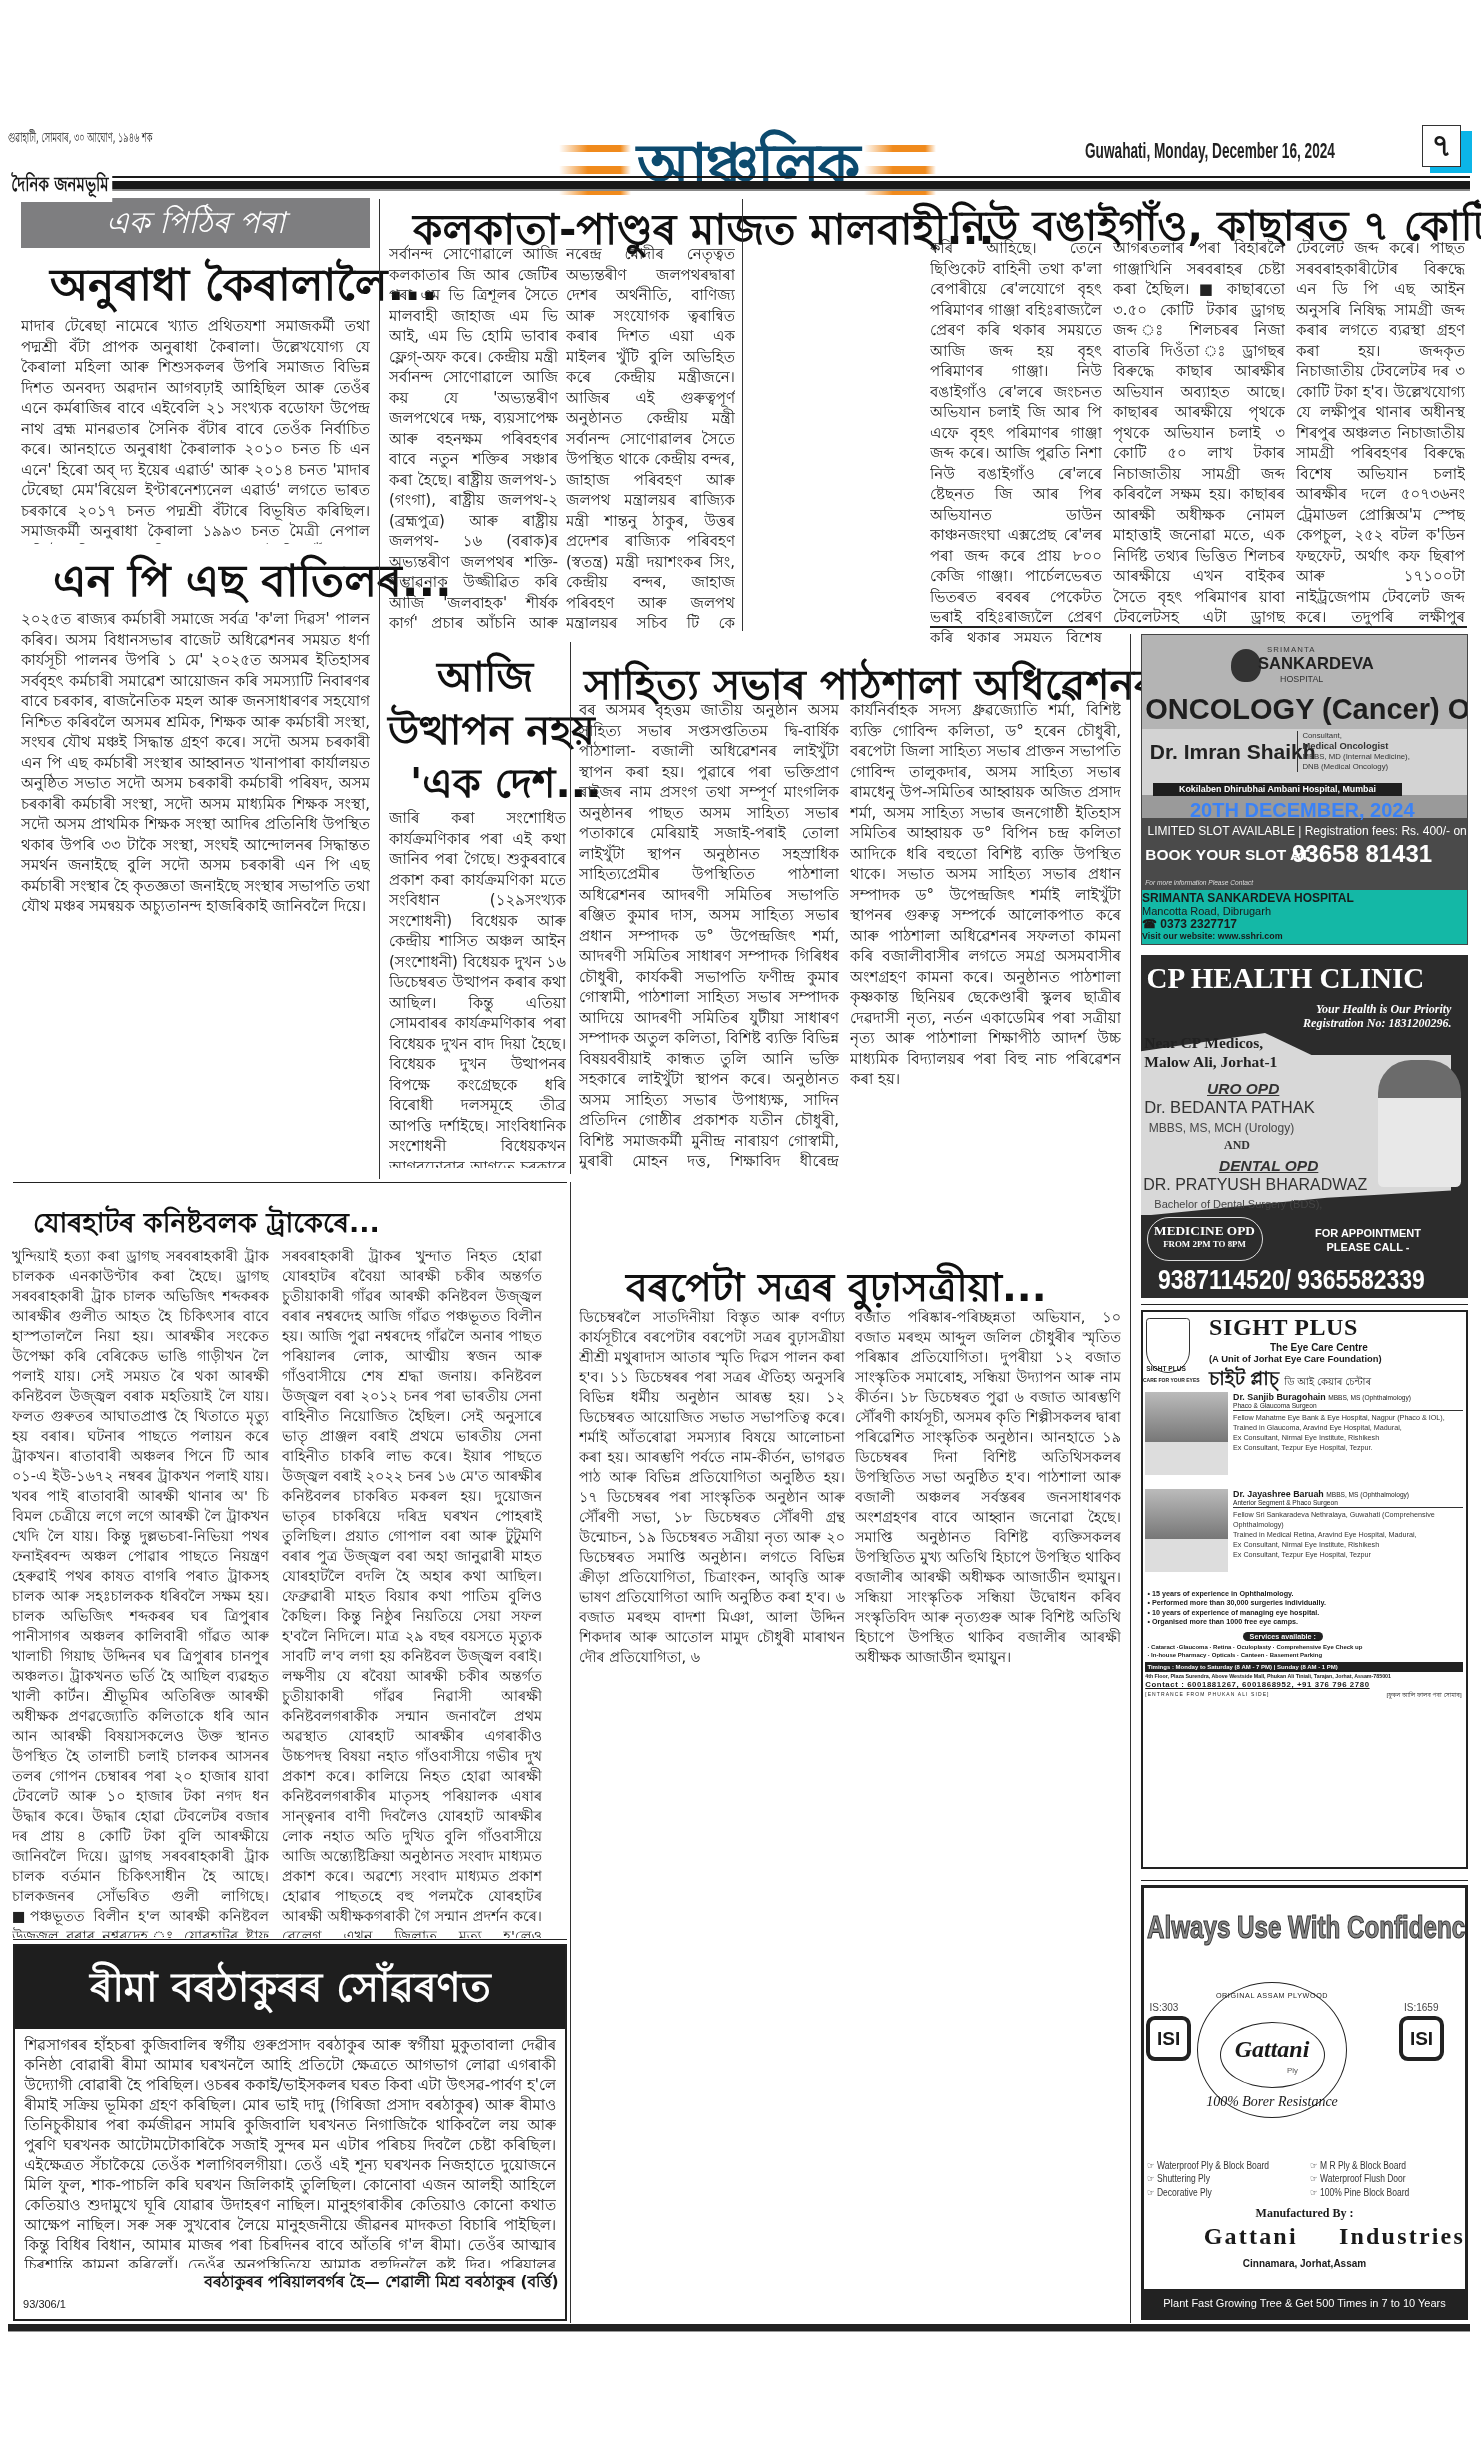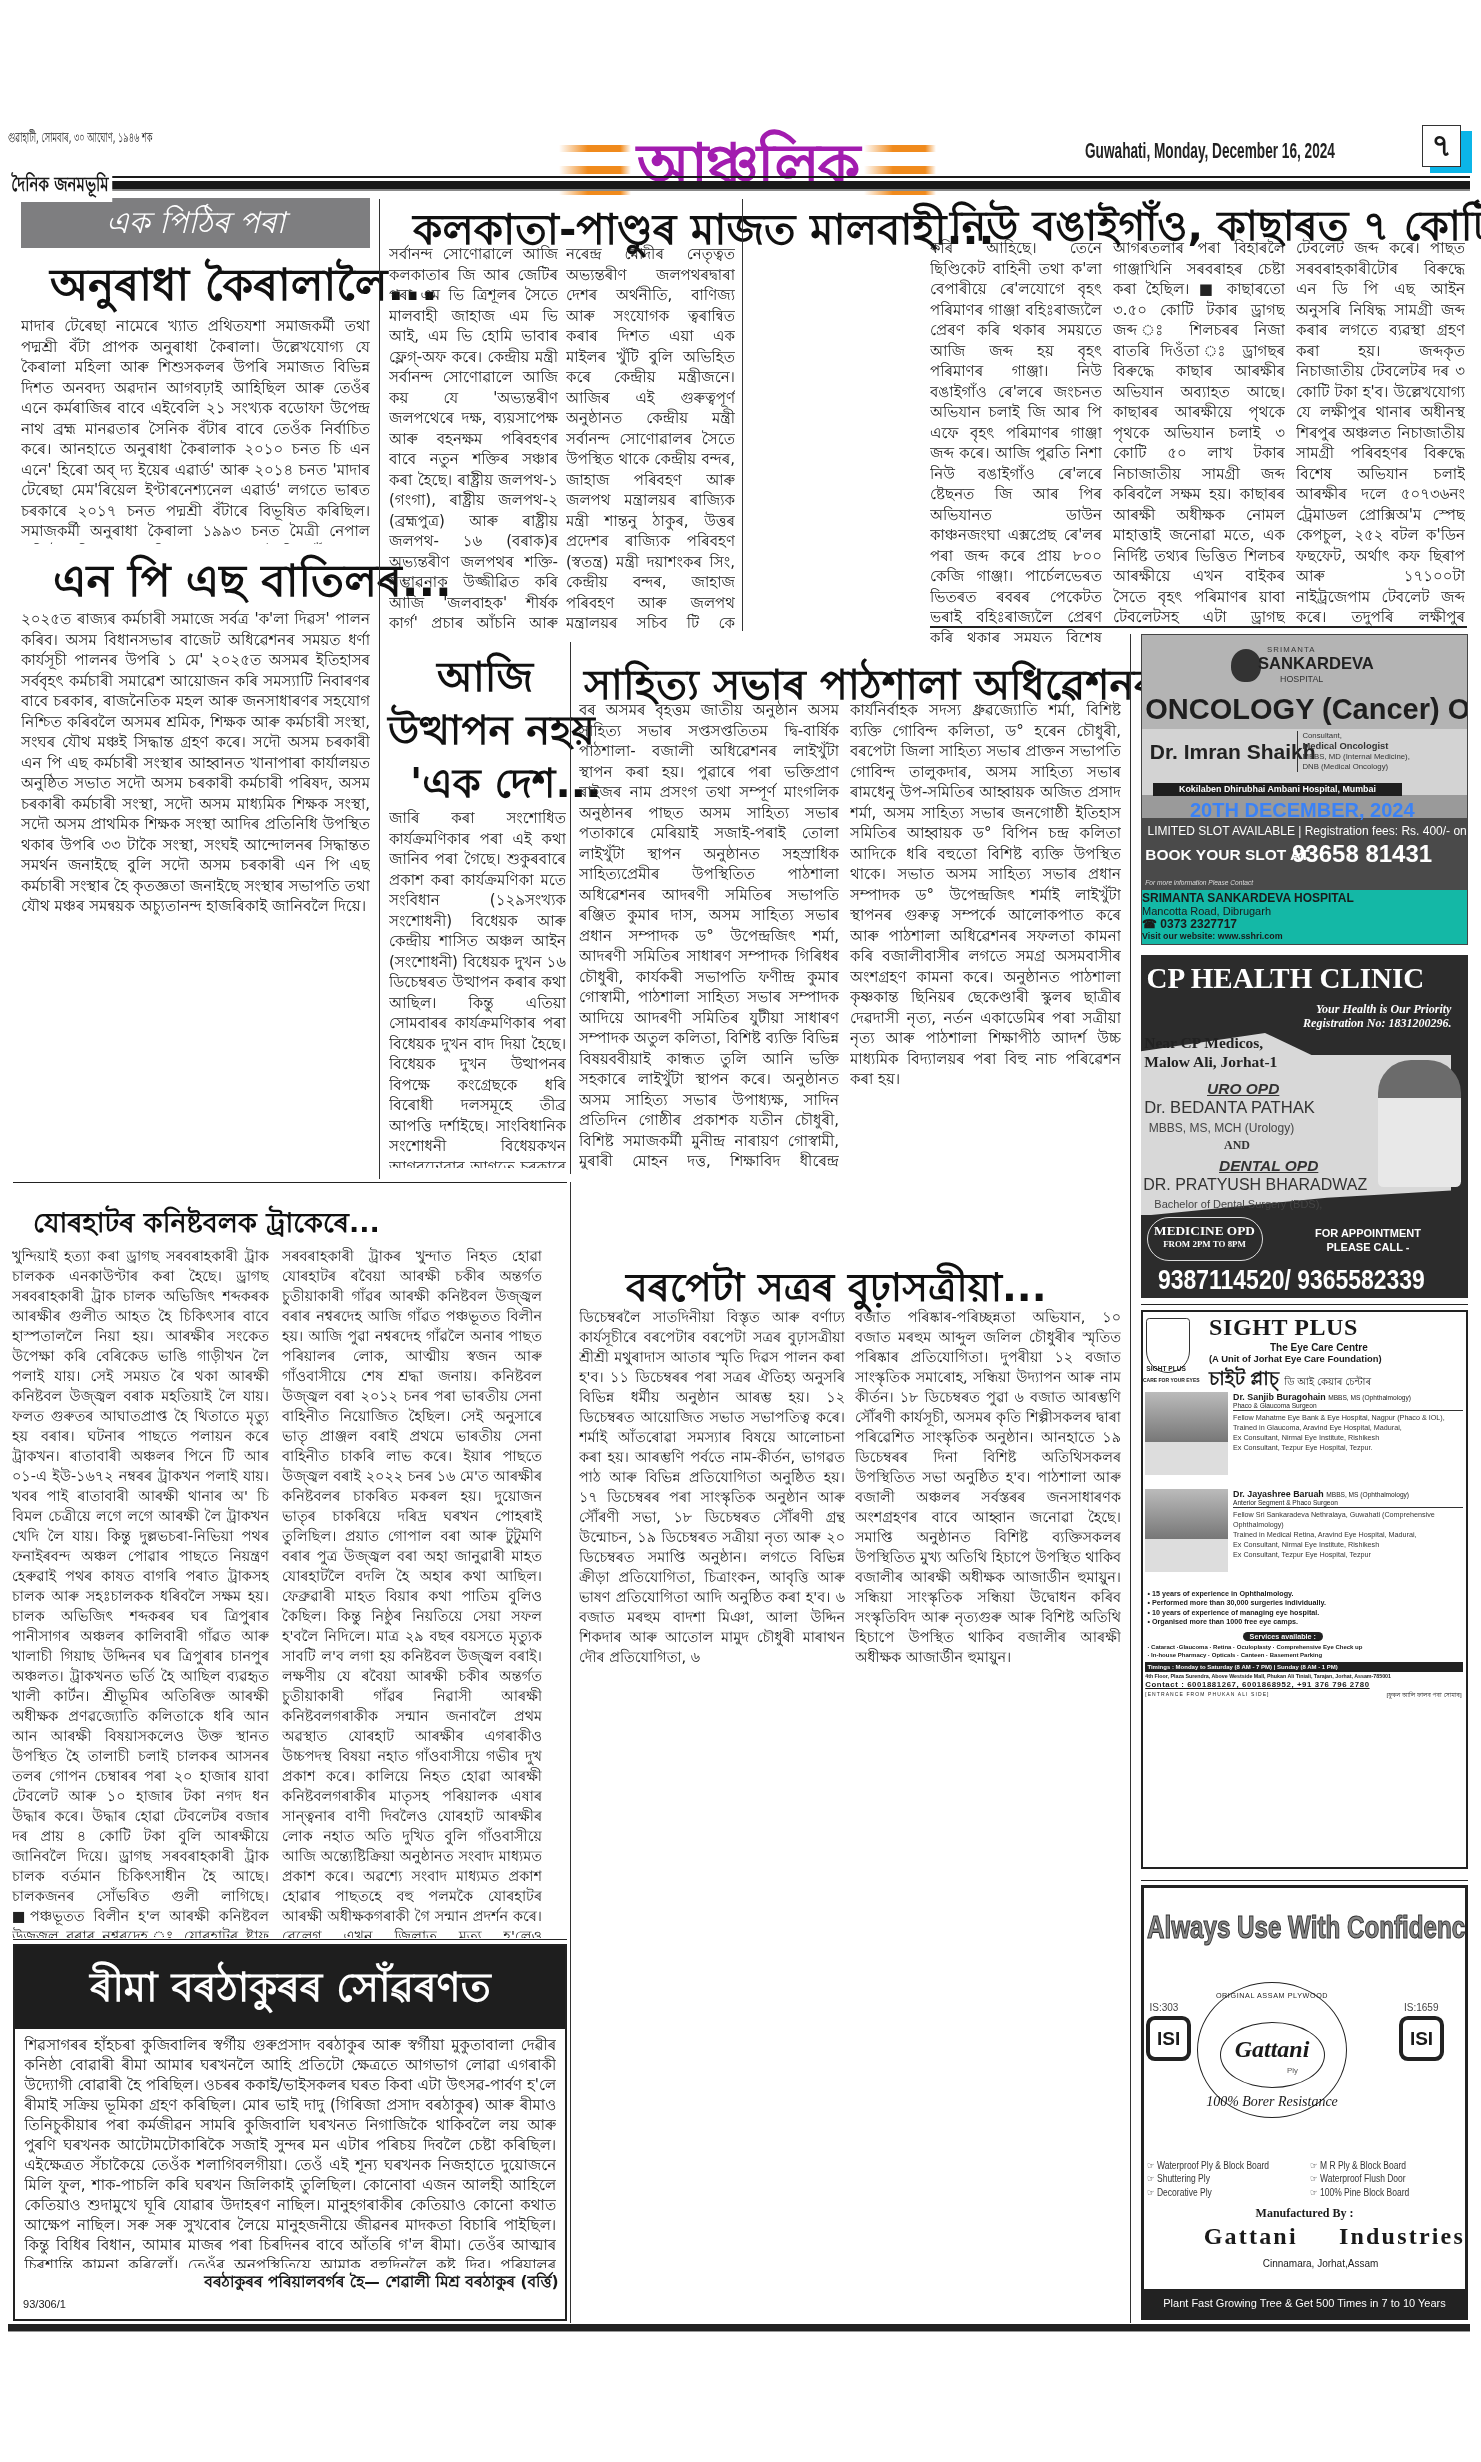--- a/index.html
+++ b/index.html
@@ -8,21 +8,21 @@
   .abs { position: absolute; }
 
   
   .date-as { left: 7.8px; top: 128px; font-size: 13.3px; font-family: "DejaVu Sans", sans-serif; transform: scaleX(0.62); transform-origin: left; white-space: nowrap; }
   .date-en { left: 1085px; top: 138px; font-family: "Liberation Sans", sans-serif; font-size: 22px; font-weight: bold; transform: scaleX(0.62); transform-origin: left; white-space: nowrap; color: #222; }
   .logo-wrap { left: 559px; top: 127px; width: 377px; height: 78px; }
   .logo-bars { position: absolute; top: 17.7px; width: 72px; height: 50px; display: flex; flex-direction: column; justify-content: space-between; }
   .logo-bars span { height: 7.8px; background: linear-gradient(90deg, #ffffff, #f08a1c 40%, #f08a1c 85%, #ffffff); display: block; }
   .logo-bars.left { left: 0; }
   .logo-bars.right { right: 0; }
-  .logo-text { position: absolute; left: 78px; right: 78px; top: 0; text-align: center; font-size: 61px; font-weight: bold; color: #a21caf; font-family: "DejaVu Serif", serif; line-height: 78px; letter-spacing: -2.2px; }
+  .logo-text { position: absolute; left: 78px; right: 78px; top: 0; text-align: center; font-size: 61px; font-weight: bold; color: #0c4a6e; font-family: "DejaVu Serif", serif; line-height: 78px; letter-spacing: -2.2px; }
   .page-no { left: 1422px; top: 125px; width: 39px; height: 42px; border: 1.7px solid #333; background: #fff; font-size: 31px; font-weight: bold; text-align: center; line-height: 39px; z-index: 2; }
   .page-no-shadow { left: 1430px; top: 131px; width: 42px; height: 42px; background: #0bb5e8; }
   .section-label { left: 7.8px; top: 169px; font-size: 20px; font-weight: bold; background: #fff; padding: 0 4.4px; z-index: 2; transform: scaleX(0.75); transform-origin: left; white-space: nowrap; }
   .rule-thin { left: 7.8px; top: 176px; width: 1462px; height: 2.2px; background: #1a1a1a; }
   .rule-thick { left: 7.8px; top: 181px; width: 1462px; height: 7.8px; background: #1a1a1a; }
   .rule-grey { left: 7.8px; top: 189px; width: 1462px; height: 1.7px; background: #888; }
 
   
   .hl { position: absolute; font-weight: bold; font-family: "DejaVu Sans", sans-serif; white-space: nowrap; color: #111; transform-origin: left top; }
   .banner { left: 21px; top: 198px; width: 349px; height: 50px; background: #7e7e80; color: #fff; text-align: center; font-size: 30px; font-style: italic; line-height: 50px; }
@@ -115,21 +115,21 @@
   .ad4-isi { position: absolute; top: 128px; width: 45px; height: 45px; border: 4.4px solid #222; border-radius: 8.9px; font-size: 19px; font-weight: bold; text-align: center; line-height: 37px; }
   .ad4-oval { position: absolute; left: 53px; top: 94px; width: 150px; height: 136px; border: 1.7px solid #222; border-radius: 50%; }
   .ad4-oval-in { position: absolute; left: 22px; top: 39px; width: 105px; height: 66px; border: 1.1px solid #222; border-radius: 50%; }
   .ad4-orig { position: absolute; left: 0; top: 7.8px; width: 100%; text-align: center; font-size: 7.2px; letter-spacing: 0.6px; }
   .ad4-gattani { position: absolute; left: 0; top: 53px; width: 100%; text-align: center; font-size: 24px; font-weight: bold; font-style: italic; font-family: "Liberation Serif", serif; }
   .ad4-ply { position: absolute; left: 89px; top: 83px; font-size: 7.8px; color: #555; }
   .ad4-borer { position: absolute; left: 0; top: 111px; width: 100%; text-align: center; font-size: 14px; font-style: italic; font-family: "Liberation Serif", serif; }
   .ad4-prod { position: absolute; top: 252px; font-size: 10px; line-height: 13.3px; color: #333; transform: scaleX(0.85); transform-origin: left; white-space: nowrap; }
   .ad4-mfg { position: absolute; left: 0; top: 293px; width: 100%; text-align: center; font-size: 12px; font-weight: bold; font-family: "Liberation Serif", serif; }
   .ad4-ind { position: absolute; left: 0; top: 309px; width: 100%; text-align: center; font-size: 24px; font-weight: bold; font-family: "Liberation Serif", serif; letter-spacing: 2.2px; word-spacing: 33px; }
-  .ad4-loc { position: absolute; left: 0; top: 341px; width: 100%; text-align: center; font-size: 10px; font-weight: normal; margin-left: 16px; }
+  .ad4-loc { position: absolute; left: 0; top: 341px; width: 100%; text-align: center; font-size: 10px; font-weight: bold; }
   .ad4-foot { position: absolute; left: 0; bottom: 0; width: 100%; height: 28px; background: #222; color: #fff; font-size: 11px; text-align: center; line-height: 28px; white-space: nowrap; }
 
   .bottom-bar { left: 7.8px; top: 2324px; width: 1462px; height: 6.6px; background: #222; }
   .bottom-bar2 { left: 7.8px; top: 2331px; width: 1462px; height: 1.1px; background: #999; }
 </style>
 </head>
 <body>
 
 <div class="abs date-as">গুৱাহাটী, সোমবাৰ, ৩০ আঘোণ, ১৯৪৬ শক</div>
 <div class="abs logo-wrap">

